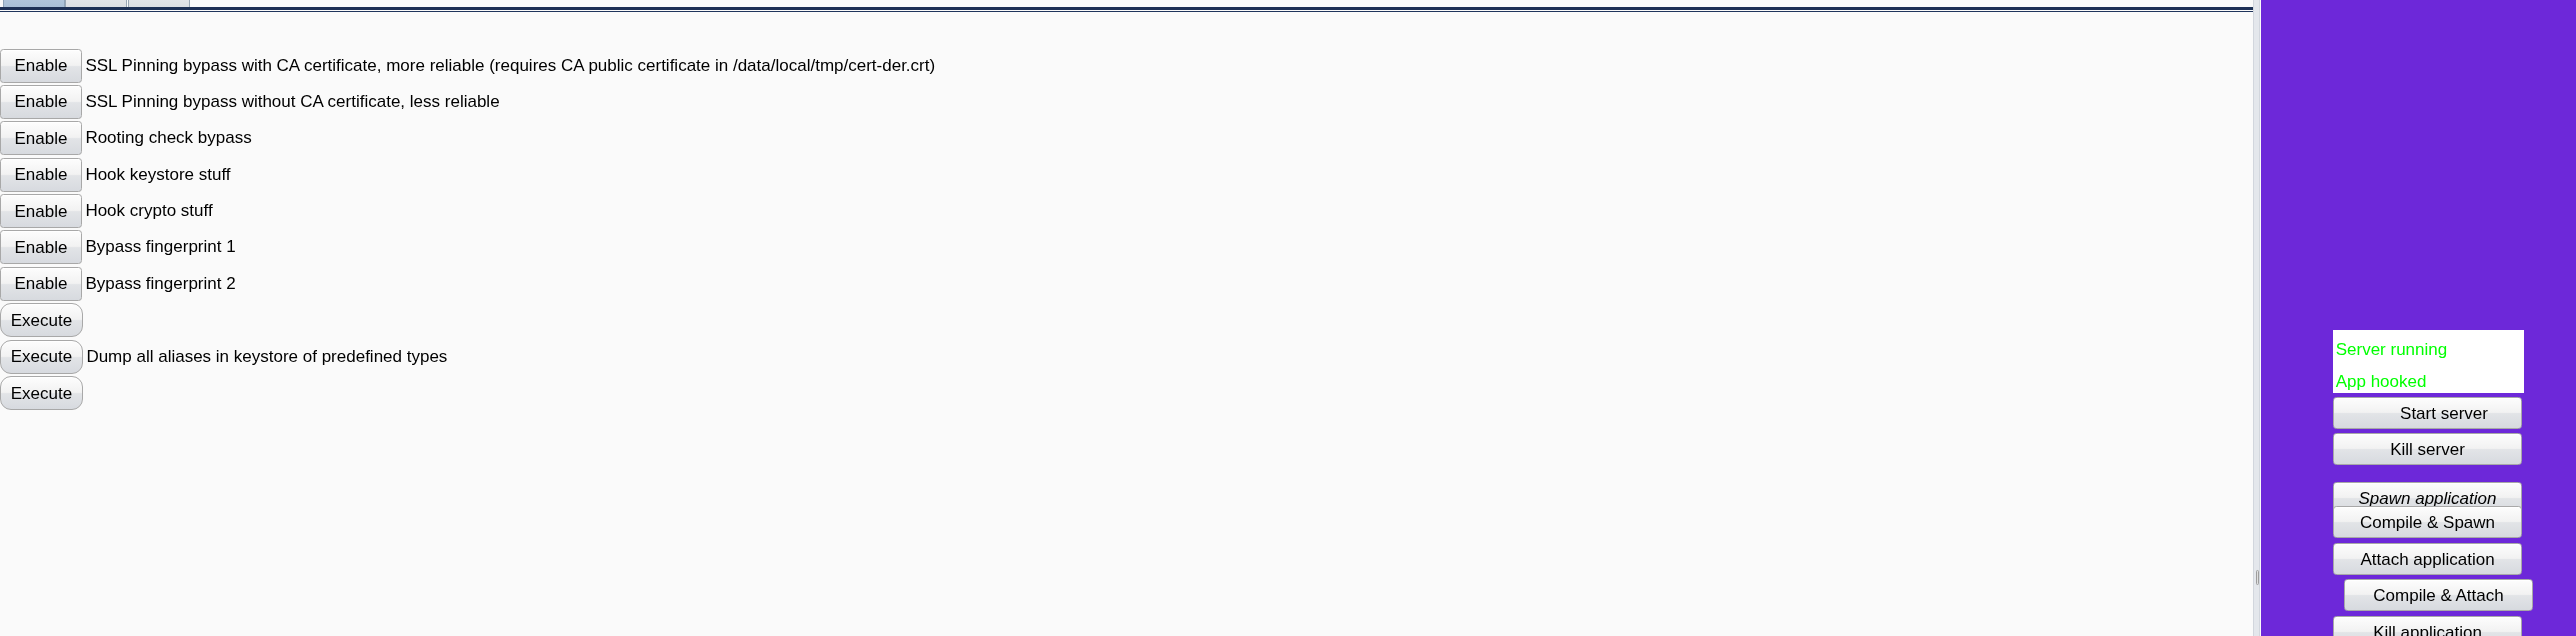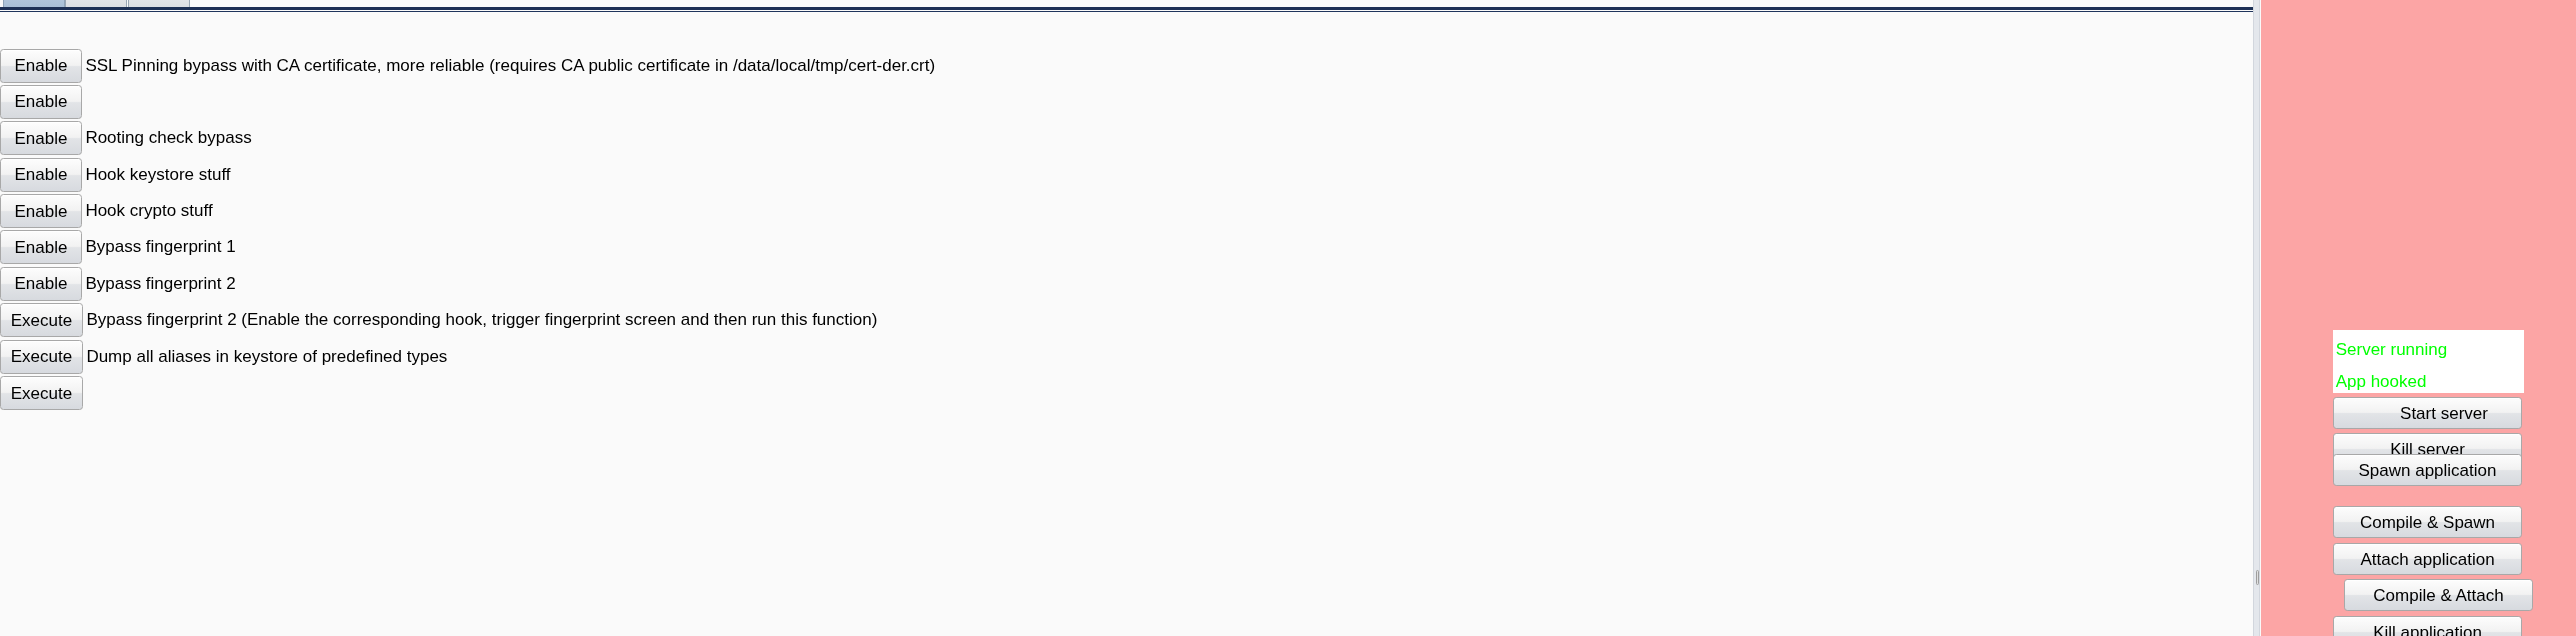--- a/index.html
+++ b/index.html
@@ -113,20 +113,21 @@
     box-shadow: inset 0 0.7px 0 #ffffff;
   }
   .row-btn {
     width: 82px;
     height: 34px;
     flex: 0 0 82px;
   }
   .row-btn.execute {
     width: 83px;
     flex: 0 0 83px;
+    border-radius: 11px;
   }
   .row-label {
     margin-left: 3.4px;
     font-size: 17px;
     color: #000;
     white-space: nowrap;
   }
 
   
   .split-divider {
@@ -152,21 +153,21 @@
     box-sizing: border-box;
   }
 
   
   .right-panel {
     position: absolute;
     left: 2261px;
     top: 0;
     width: 315px;
     height: 636px;
-    background: #fca5a5;
+    background: #6d28d9;
   }
   .status-box {
     position: absolute;
     left: 72px;
     top: 330px;
     width: 191px;
     height: 63px;
     background: #ffffff;
     box-sizing: border-box;
     padding: 4px 0 0 2.7px;
@@ -200,20 +201,21 @@
   <div class="tab-divider"></div>
   <div class="tab-divider2"></div>
 
   <div class="hook-list" id="hook-list">
       <div class="hook-row">
         <button class="swing-btn row-btn">Enable</button>
         <span class="row-label">SSL Pinning bypass with CA certificate, more reliable (requires CA public certificate in /data/local/tmp/cert-der.crt)</span>
       </div>
       <div class="hook-row">
         <button class="swing-btn row-btn">Enable</button>
+        <span class="row-label">SSL Pinning bypass without CA certificate, less reliable</span>
       </div>
       <div class="hook-row">
         <button class="swing-btn row-btn">Enable</button>
         <span class="row-label">Rooting check bypass</span>
       </div>
       <div class="hook-row">
         <button class="swing-btn row-btn">Enable</button>
         <span class="row-label">Hook keystore stuff</span>
       </div>
       <div class="hook-row">
@@ -223,21 +225,20 @@
       <div class="hook-row">
         <button class="swing-btn row-btn">Enable</button>
         <span class="row-label">Bypass fingerprint 1</span>
       </div>
       <div class="hook-row">
         <button class="swing-btn row-btn">Enable</button>
         <span class="row-label">Bypass fingerprint 2</span>
       </div>
       <div class="hook-row">
         <button class="swing-btn row-btn execute">Execute</button>
-        <span class="row-label">Bypass fingerprint 2 (Enable the corresponding hook, trigger fingerprint screen and then run this function)</span>
       </div>
       <div class="hook-row">
         <button class="swing-btn row-btn execute">Execute</button>
         <span class="row-label">Dump all aliases in keystore of predefined types</span>
       </div>
       <div class="hook-row">
         <button class="swing-btn row-btn execute">Execute</button>
       </div>
     </div>
 
@@ -246,21 +247,21 @@
   </div>
 
   <div class="right-panel">
     <div class="status-box" id="status-box">
         <div class="status-line" style="color: rgb(0, 255, 0);">Server running</div>
         <div class="status-line" style="color: rgb(0, 255, 0);">App hooked</div>
       </div>
     <div id="panel-buttons">
         <button class="swing-btn panel-btn" style="top: 397px; padding-left: 33px;">Start server</button>
         <button class="swing-btn panel-btn" style="top: 433px;">Kill server</button>
-        <button class="swing-btn panel-btn" style="top: 454px;">Spawn application</button>
+        <button class="swing-btn panel-btn" style="top: 482px; font-style: italic;">Spawn application</button>
         <button class="swing-btn panel-btn" style="top: 506px;">Compile &amp; Spawn</button>
         <button class="swing-btn panel-btn" style="top: 543px;">Attach application</button>
         <button class="swing-btn panel-btn" style="top: 579px; margin-left: 11px;">Compile &amp; Attach</button>
         <button class="swing-btn panel-btn" style="top: 616px;">Kill application</button>
       </div>
   </div>
 
 </div>
 
 

